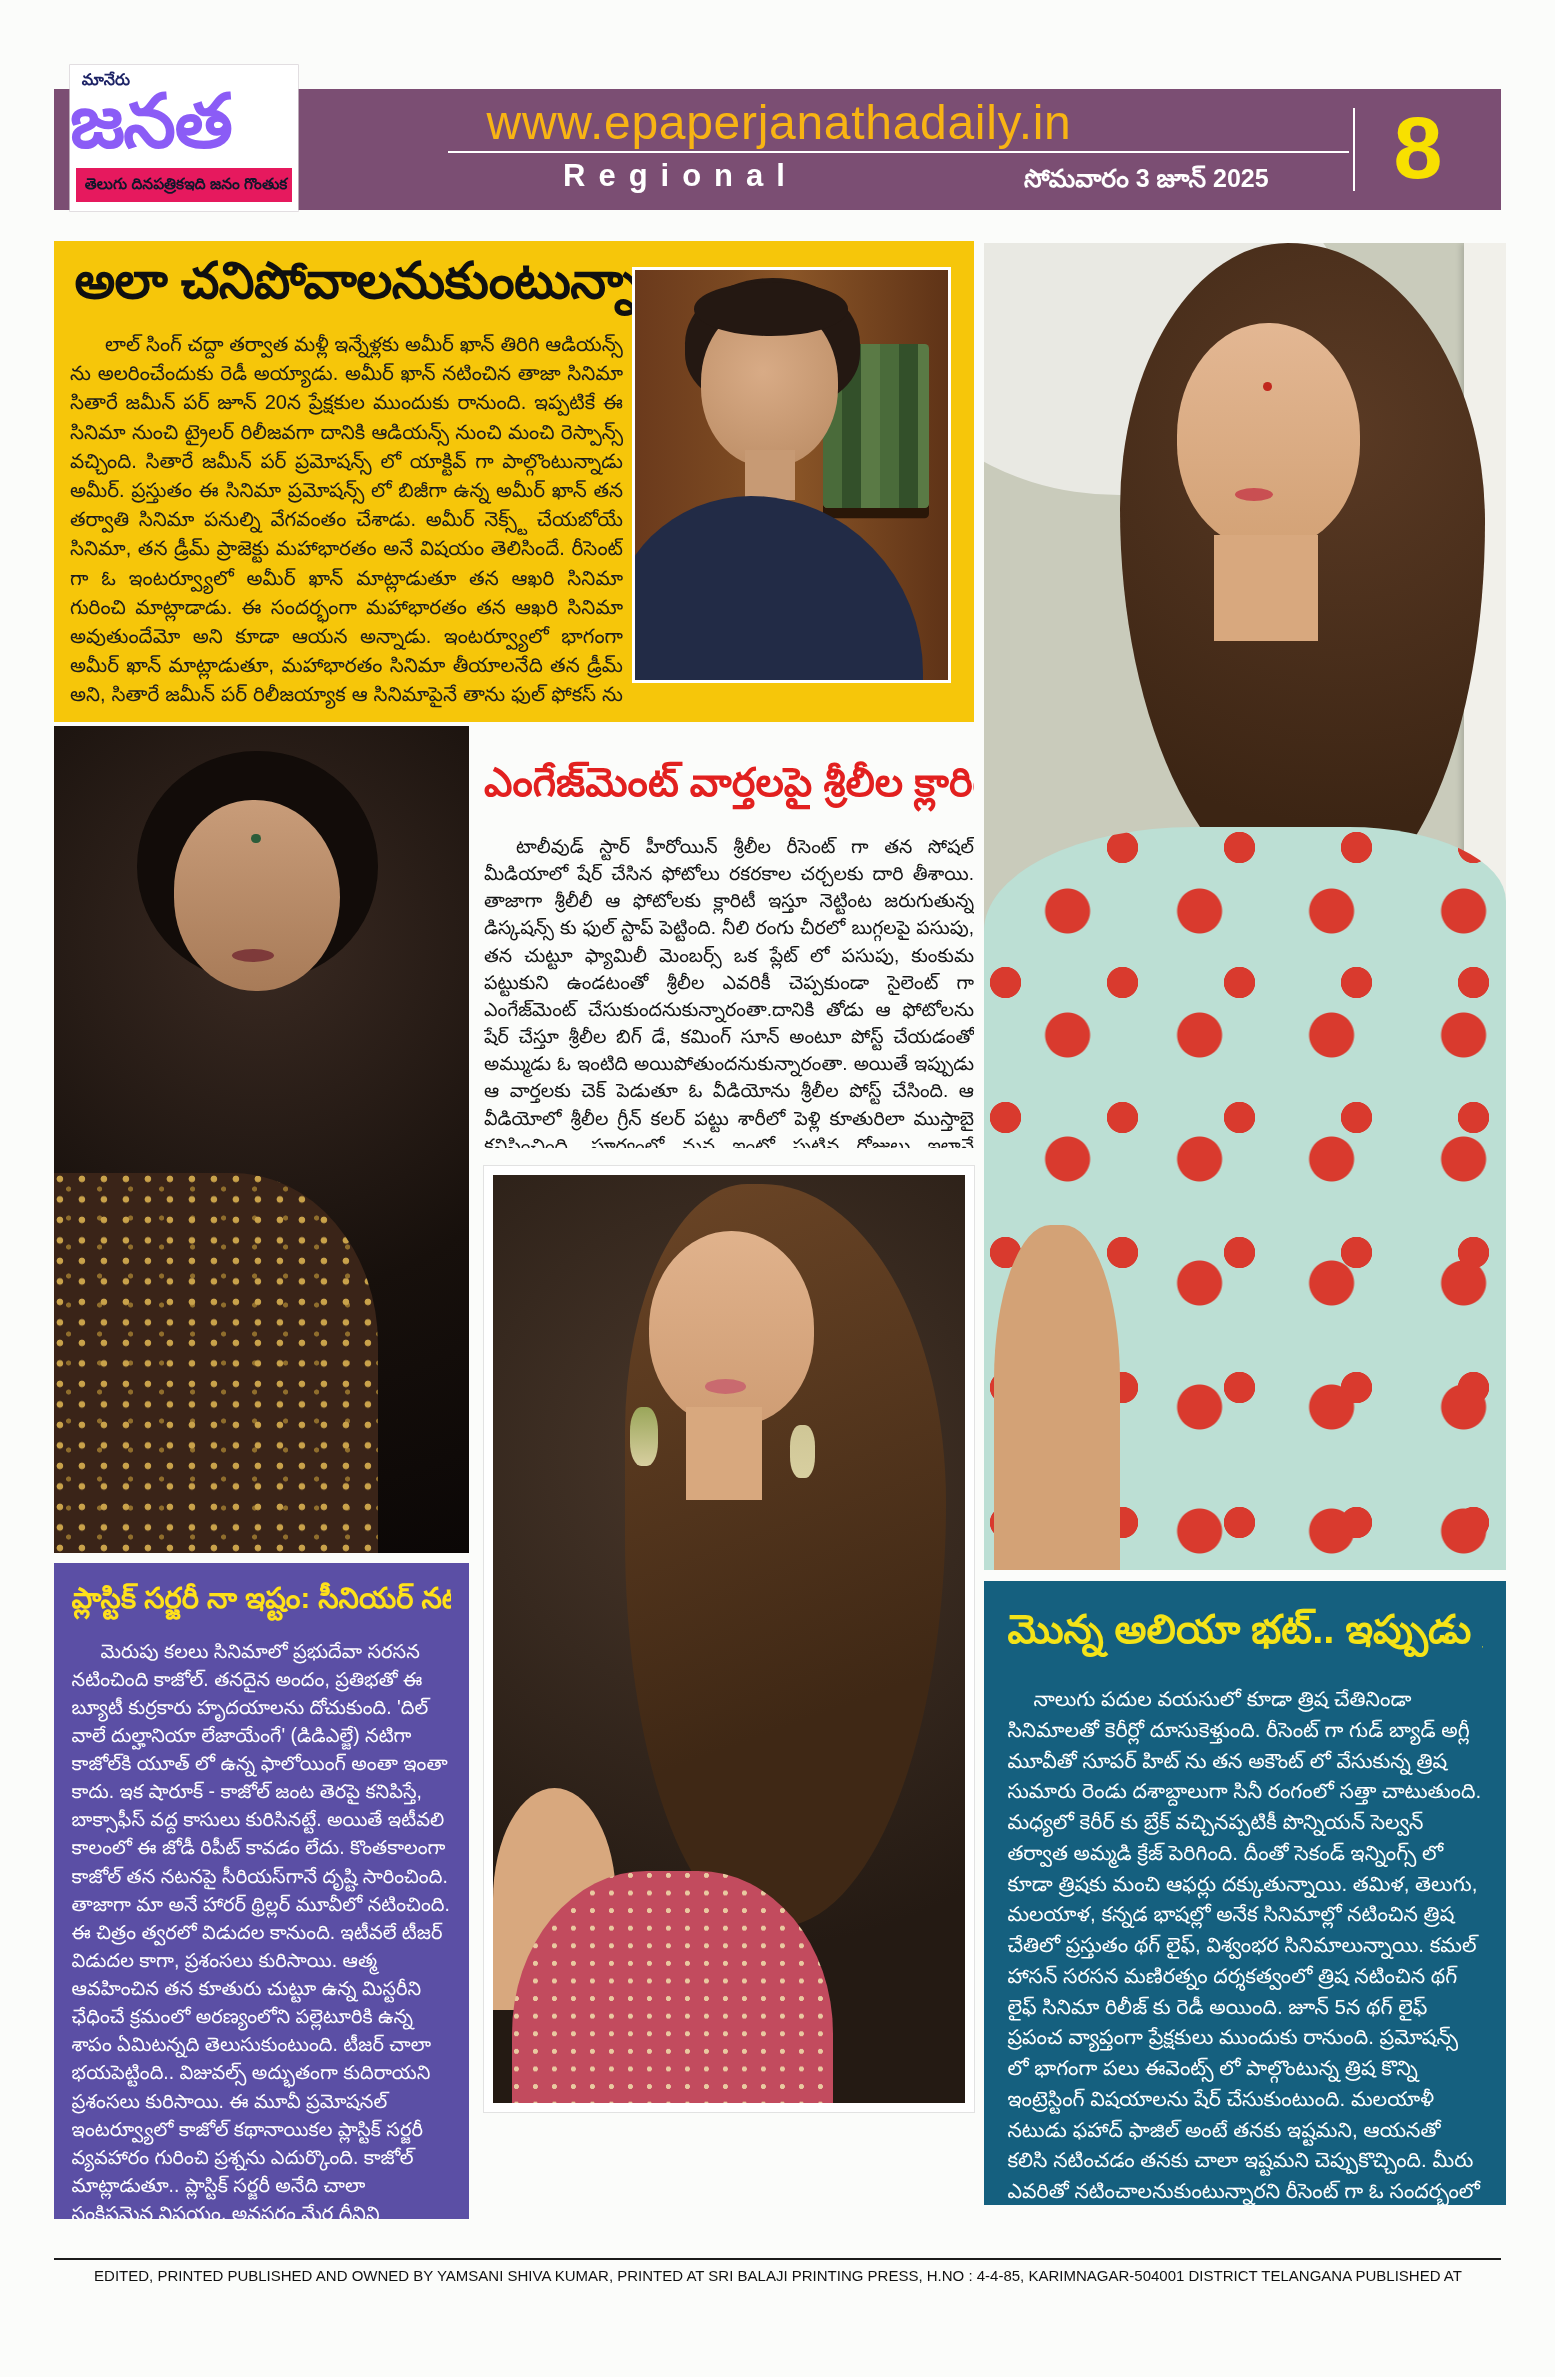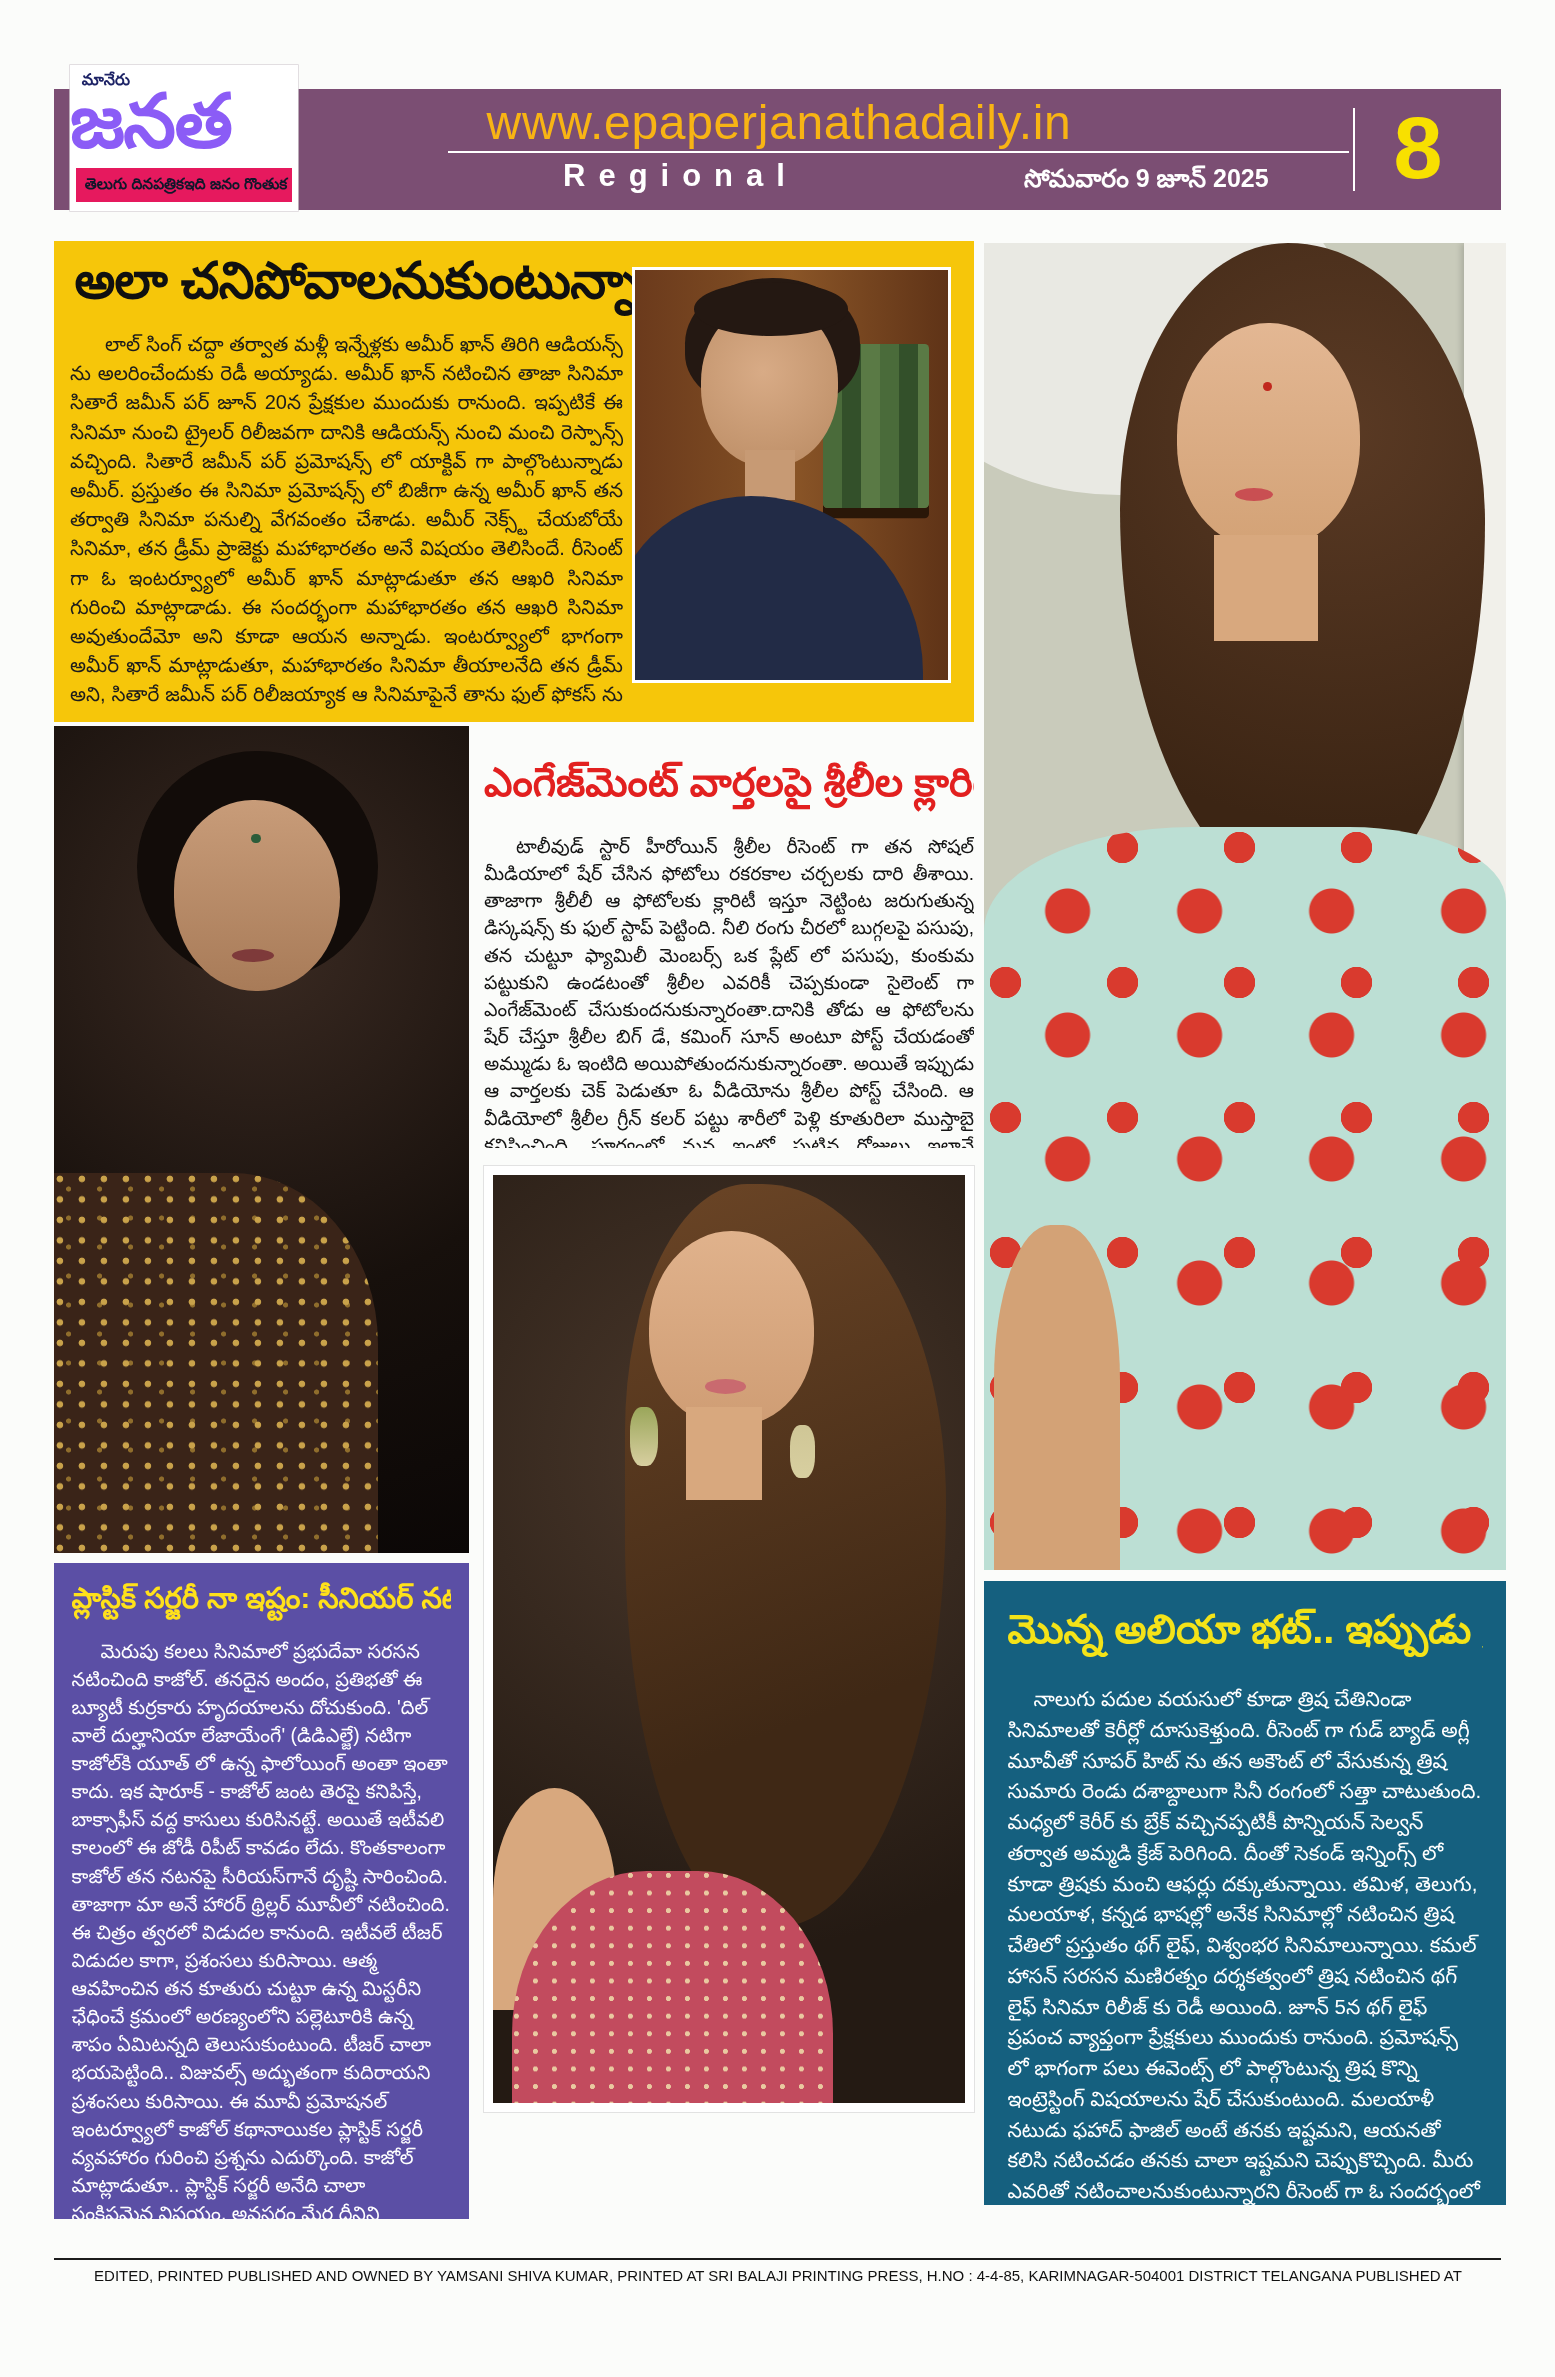--- a/index.html
+++ b/index.html
@@ -142,21 +142,21 @@
     <div class="abs logo-main">జనత</div>
     <div class="abs logo-strip">
       <span>తెలుగు దినపత్రిక</span>
       <span>ఇది జనం గొంతుక</span>
     </div>
   </div>
 
   <div class="abs header-url">www.epaperjanathadaily.in</div>
   <div class="abs header-divider"></div>
   <div class="abs header-section">Regional</div>
-  <div class="abs header-date">సోమవారం 9 జూన్ 2025</div>
+  <div class="abs header-date">సోమవారం 3 జూన్ 2025</div>
   <div class="abs header-vline"></div>
   <div class="abs header-pageno">8</div>
 
   <div class="abs article-aamir">
     <div class="abs aamir-headline">అలా చనిపోవాలనుకుంటున్నా..</div>
     <div class="abs aamir-body">లాల్ సింగ్ చద్దా తర్వాత మళ్లీ ఇన్నేళ్లకు అమీర్ ఖాన్ తిరిగి ఆడియన్స్ ను అలరించేందుకు రెడీ అయ్యాడు. అమీర్ ఖాన్ నటించిన తాజా సినిమా సితారే జమీన్ పర్ జూన్ 20న ప్రేక్షకుల ముందుకు రానుంది. ఇప్పటికే ఈ సినిమా నుంచి ట్రైలర్ రిలీజవగా దానికి ఆడియన్స్ నుంచి మంచి రెస్పాన్స్ వచ్చింది. సితారే జమీన్ పర్ ప్రమోషన్స్ లో యాక్టివ్ గా పాల్గొంటున్నాడు అమీర్. ప్రస్తుతం ఈ సినిమా ప్రమోషన్స్ లో బిజీగా ఉన్న అమీర్ ఖాన్ తన తర్వాతి సినిమా పనుల్ని వేగవంతం చేశాడు. అమీర్ నెక్స్ట్ చేయబోయే సినిమా, తన డ్రీమ్ ప్రాజెక్టు మహాభారతం అనే విషయం తెలిసిందే. రీసెంట్ గా ఓ ఇంటర్వ్యూలో అమీర్ ఖాన్ మాట్లాడుతూ తన ఆఖరి సినిమా గురించి మాట్లాడాడు. ఈ సందర్భంగా మహాభారతం తన ఆఖరి సినిమా అవుతుందేమో అని కూడా ఆయన అన్నాడు. ఇంటర్వ్యూలో భాగంగా అమీర్ ఖాన్ మాట్లాడుతూ, మహాభారతం సినిమా తీయాలనేది తన డ్రీమ్ అని, సితారే జమీన్ పర్ రిలీజయ్యాక ఆ సినిమాపైనే తాను ఫుల్ ఫోకస్ ను పెట్టనున్నట్టు చెప్పాడు. మహాభారతమనేది చాలా పెద్ద ప్రాజెక్టు అని, ఆ సినిమా చేసిన తర్వాత ఇక చేయడానికి ఏమీ లేదని అనిపించొచ్చని దానికి కారణం మహాభారతంలో ఎంతో గొప్ప విషయముండటమేనని అన్నాడు. మహాభారతం గొప్ప ప్రాజెక్ట్ మాత్రమే కాదు, అందులో చాలా ఎమోషన్ కూడా ఉంది. ఈ ప్రపంచంలో ఉన్నదంతా భారతంలో కనిపిస్తుందని అన్నాడు. ఎవరైనా మీ లాస్ట్ మినిట్ ఎలా ఉండాలని కోరుకుంటారని అడిగితే, దానికి తాను పని చేస్తూ చనిపోవాలనుకుంటున్నానని చెప్తానన్నాడు. మనమంతా ఇలానే కోరుకుంటామని, అందుకే మహాభారతం చేశాక ఇక తానేమీ చేయనవసరం లేదనే ఎమోషన్ ను పొందాలనుకుంటున్నట్టు అమీర్ ఖాన్ తెలిపాడు. ఎన్నో ఏళ్లుగా మహభారతం కథతో జర్నీ చేస్తున్నానని, వెండితెరపై దాన్ని గొప్పగా చూపించాలని కలలు కంటున్నానని, ఈ సినిమా తర్వాత నటుడిగా చేయడానికి ఇంకేమీ లేదనే భావన కలుగుతుందని అన్నాడు. అయితే ఈ కామెంట్స్ ను విన్న అమీర్ ఫ్యాన్స్ మాత్రం ఆయన ఇక సినిమాలు చేయడా అని దిగులు పడుతున్నారు.</div>
     <div class="abs photo-aamir">
       <div class="abs am-books"></div>
       <div class="abs am-hair"></div>
       <div class="abs am-face"></div>

